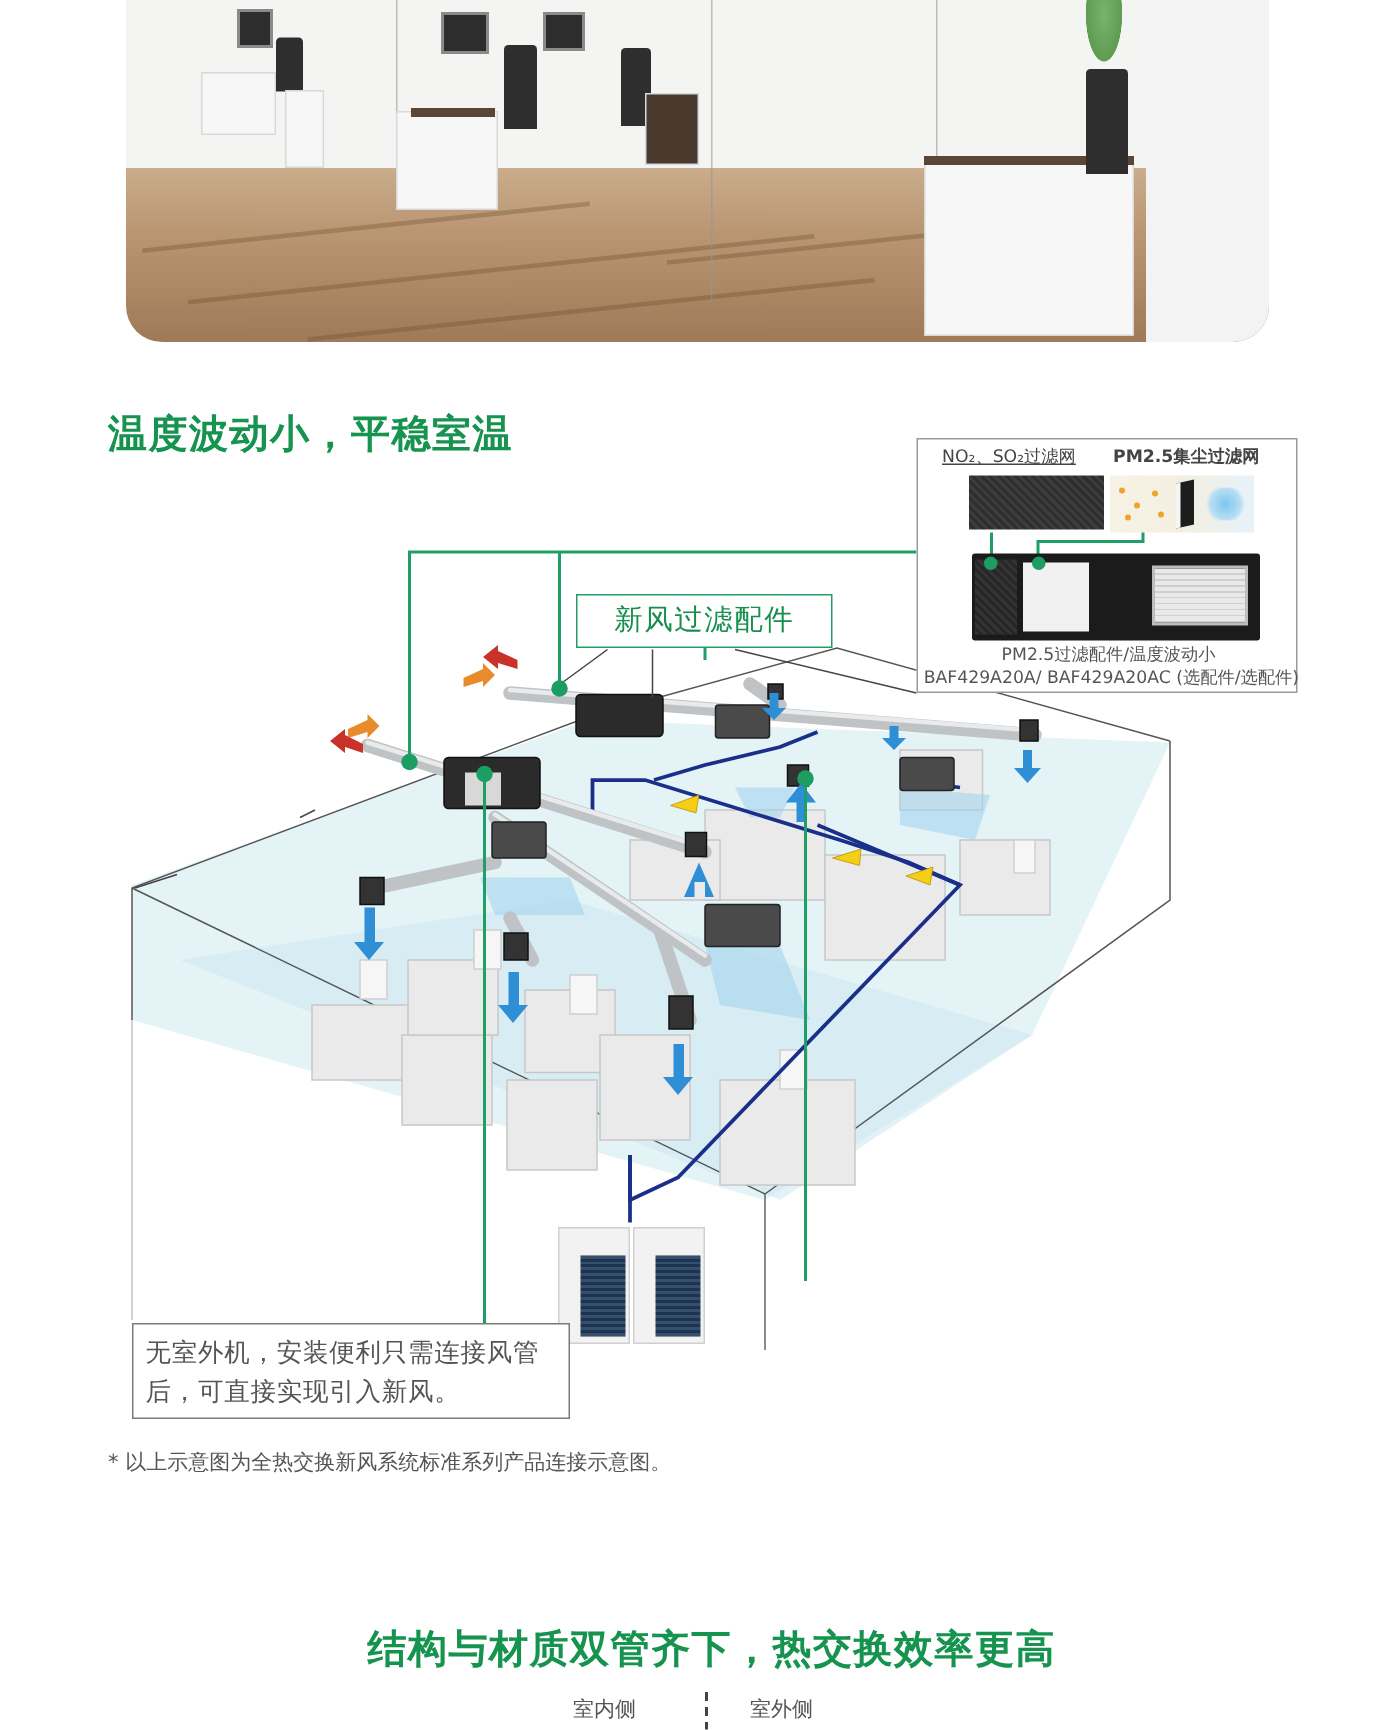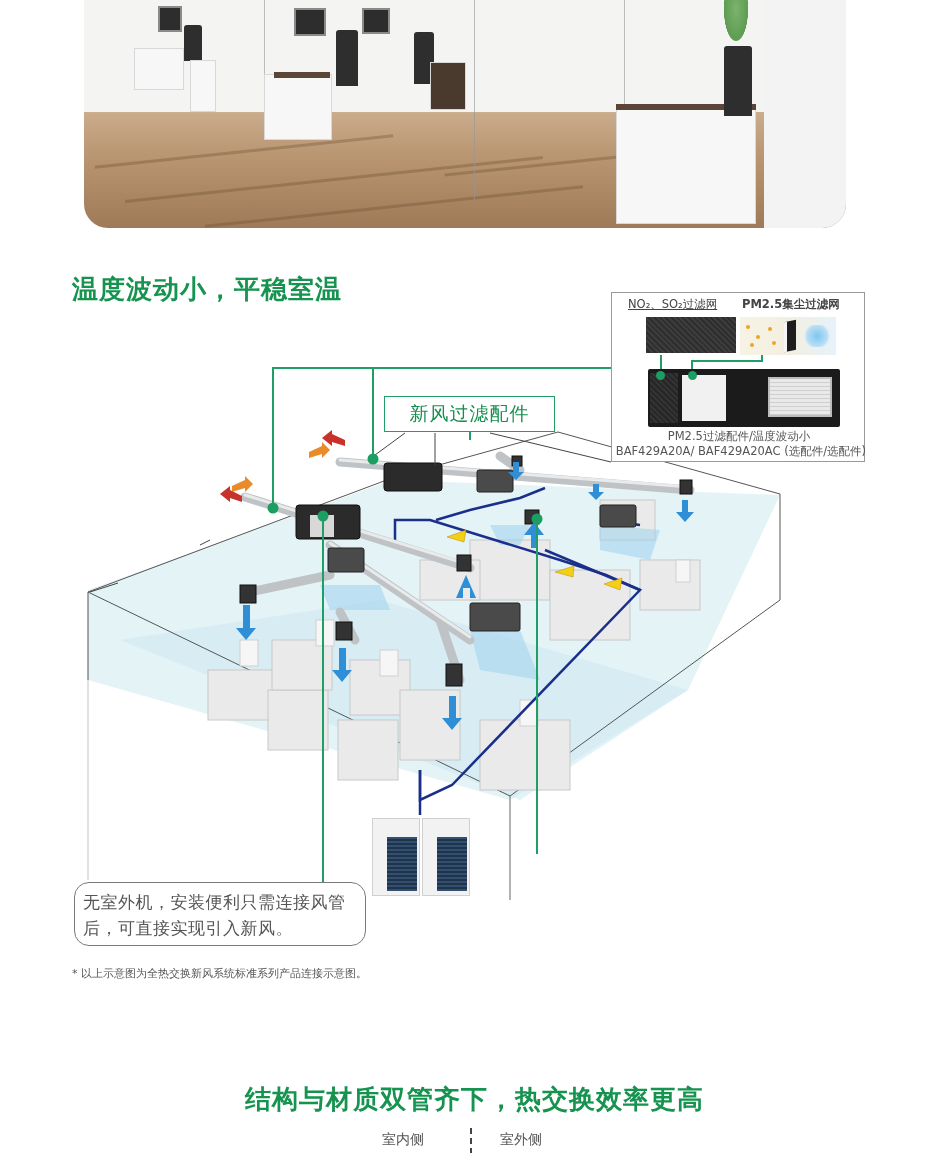--- a/index.html
+++ b/index.html
@@ -73,24 +73,24 @@
     .inset .unit .grille { position: absolute; left: 120px; top: 8px; width: 64px; height: 40px; background: repeating-linear-gradient(180deg, #e9e9e9 0 3px, #cfcfcf 3px 4px); border: 2px solid #bdbdbd; }
     .inset .dot-g { position: absolute; width: 9px; height: 9px; border-radius: 50%; background: #1c9e63; }
     .inset .pm-line1 { position: absolute; left: 0; width: 254px; text-align: center; top: 136px; font-size: 11.5px; color: #555; }
     .inset .pm-line2 { position: absolute; left: 0; width: 254px; text-align: right; top: 151px; font-size: 11.5px; color: #555; white-space: nowrap; }
 
     
     .callout {
       position: absolute; border: 1.5px solid #7a7a7a; background: #ffffff;
       color: #555; font-size: 17px; line-height: 26px; padding: 6px 8px; letter-spacing: 0.5px;
     }
-    #callout-left { left: 74px; top: 882px; width: 292px; height: 64px; border-radius: 15px; }
+    #callout-left { left: 88px; top: 882px; width: 292px; height: 64px; }
     #callout-right { left: 519px; top: 854px; width: 346px; height: 92px; }
 
-    .footnote { position: absolute; left: 72px; top: 966px; font-size: 11px; color: #555; }
+    .footnote { position: absolute; left: 72px; top: 966px; font-size: 14px; color: #555; }
 
     .sub-label { position: absolute; top: 1131px; font-size: 14px; color: #555; }
     #sub-indoor { left: 382px; }
     #sub-outdoor { left: 500px; }
     .dash-divider { position: absolute; left: 470px; top: 1128px; width: 0; height: 26px; border-left: 2px dashed #444; }
 
     
     .outdoor { position: absolute; left: 372px; top: 818px; width: 100px; height: 80px; }
     .outdoor .box { position: absolute; top: 0; width: 48px; height: 78px; background: #f2f2f2; border: 1px solid #d0d0d0; }
     .outdoor .box .vent { position: absolute; left: 14px; top: 18px; width: 30px; height: 54px; background: repeating-linear-gradient(180deg, #34506e 0 2px, #1e344c 2px 4px); }

